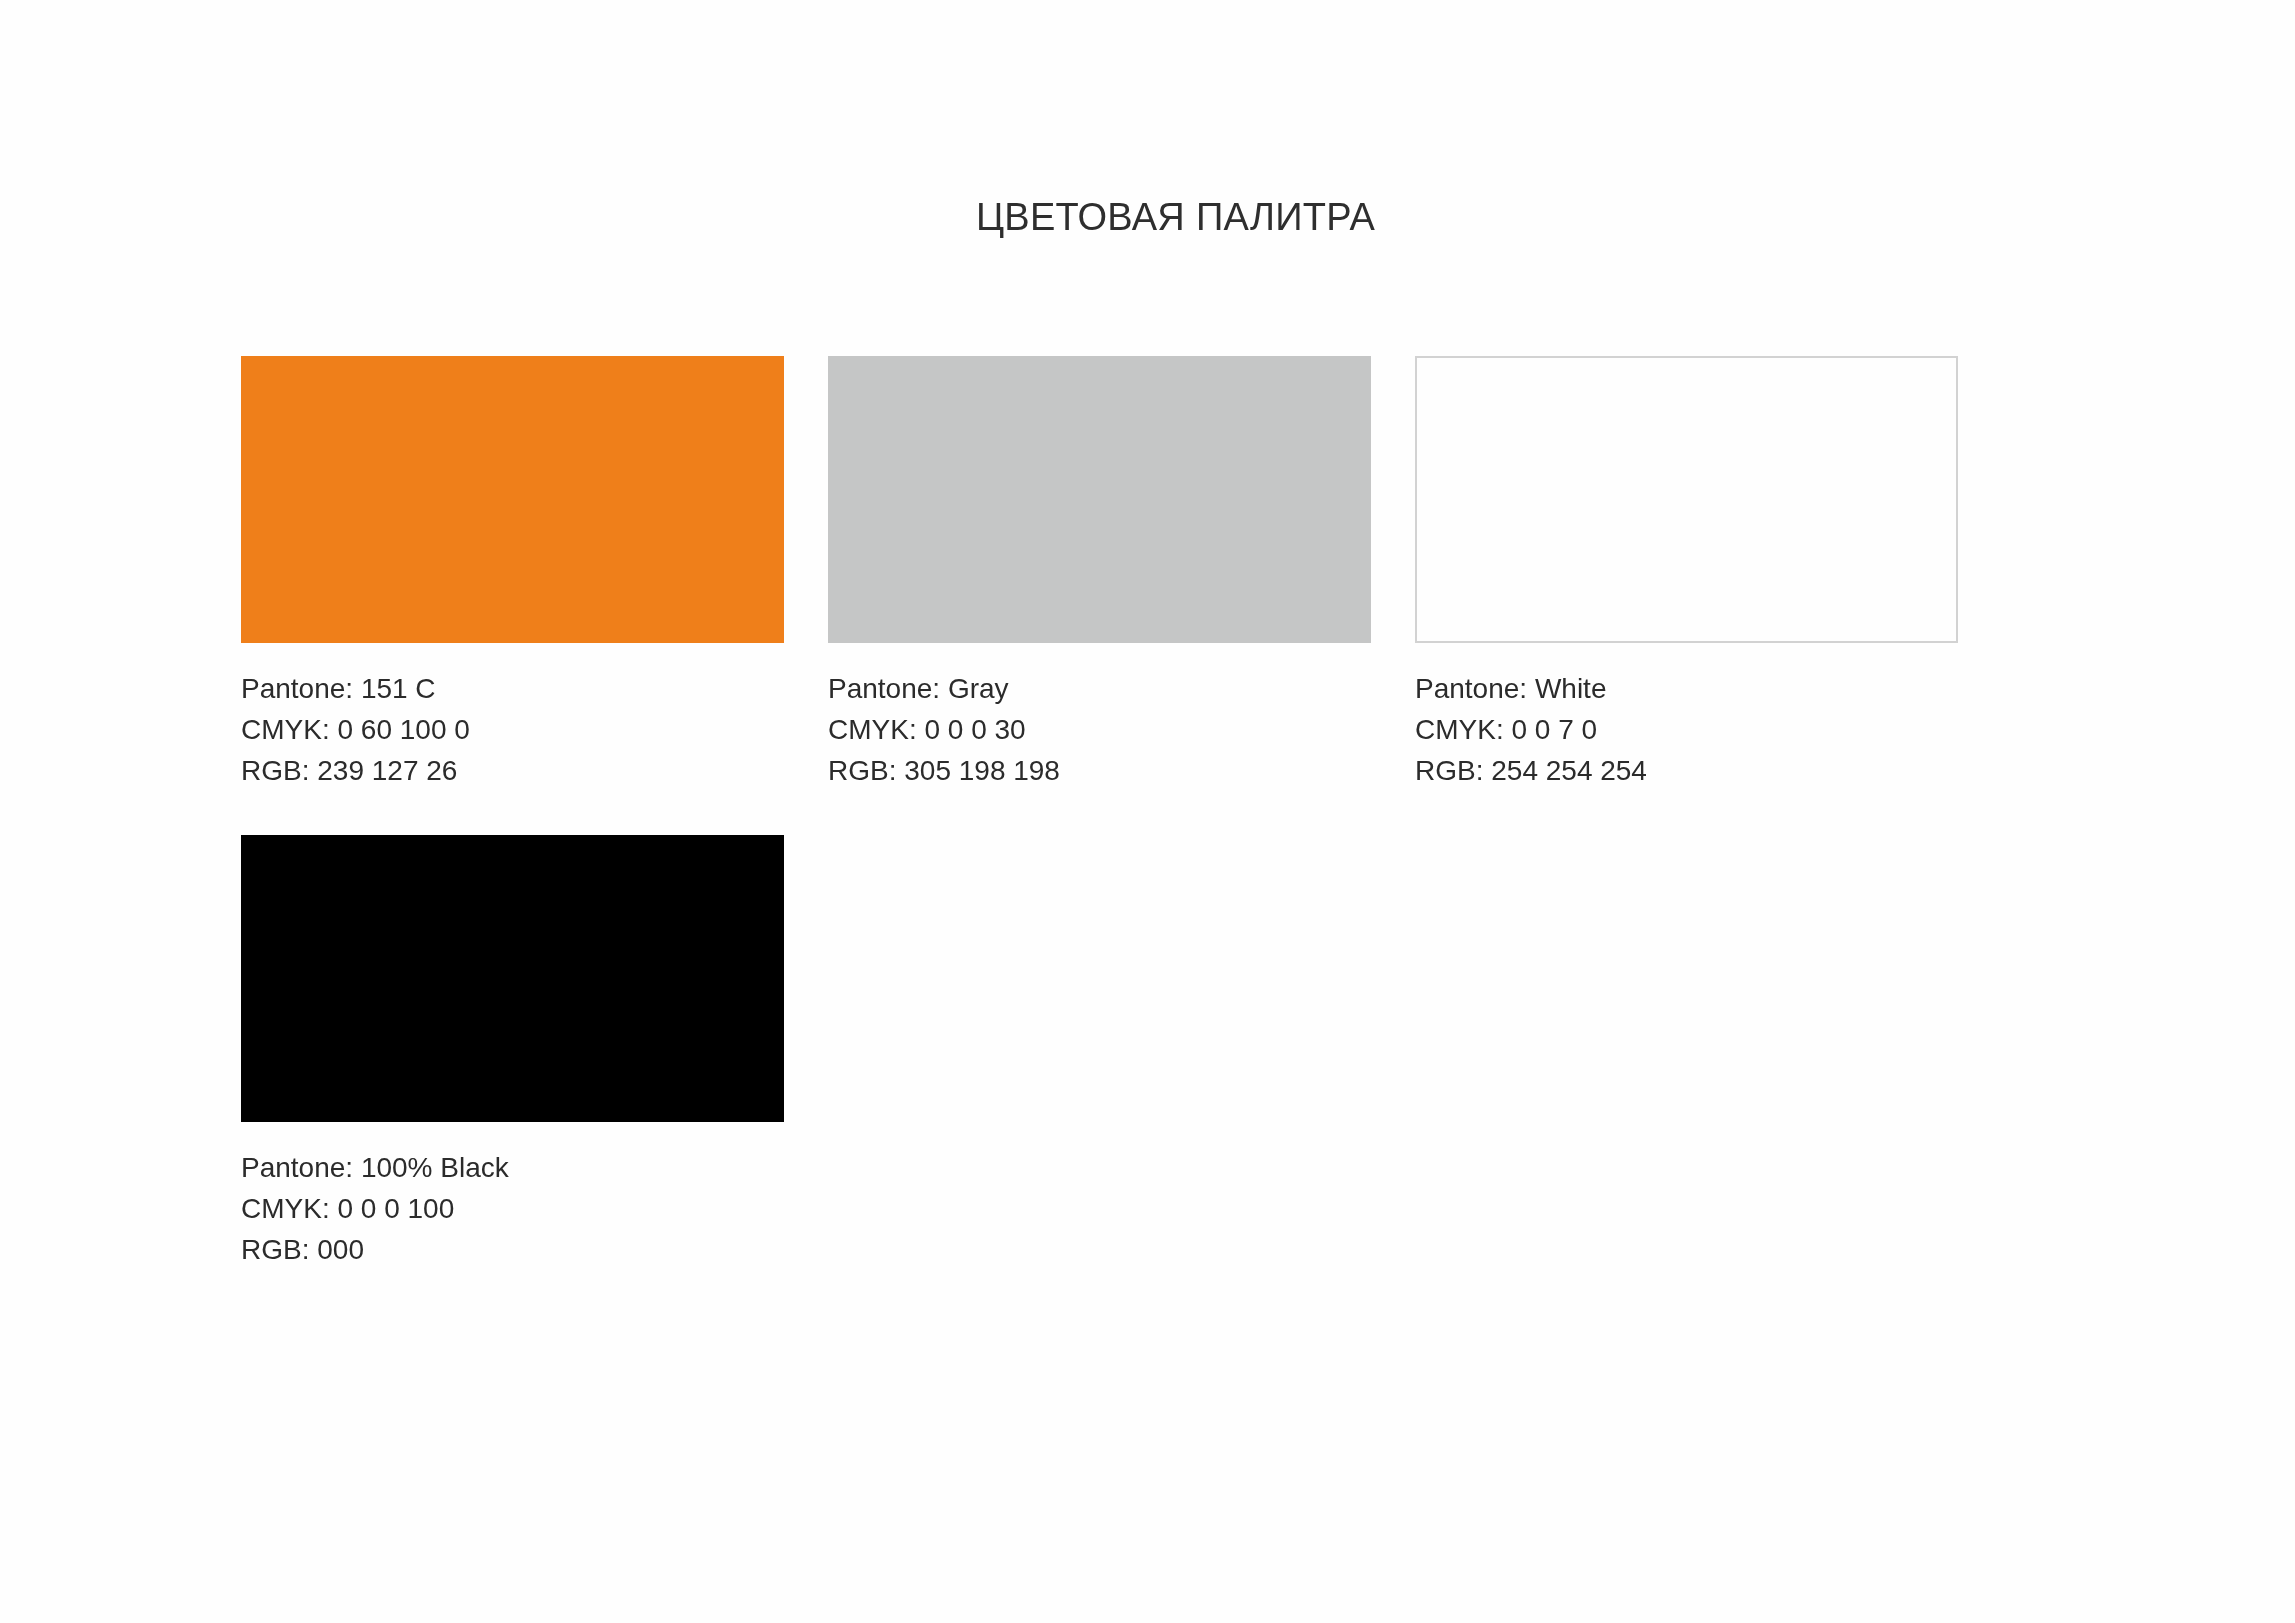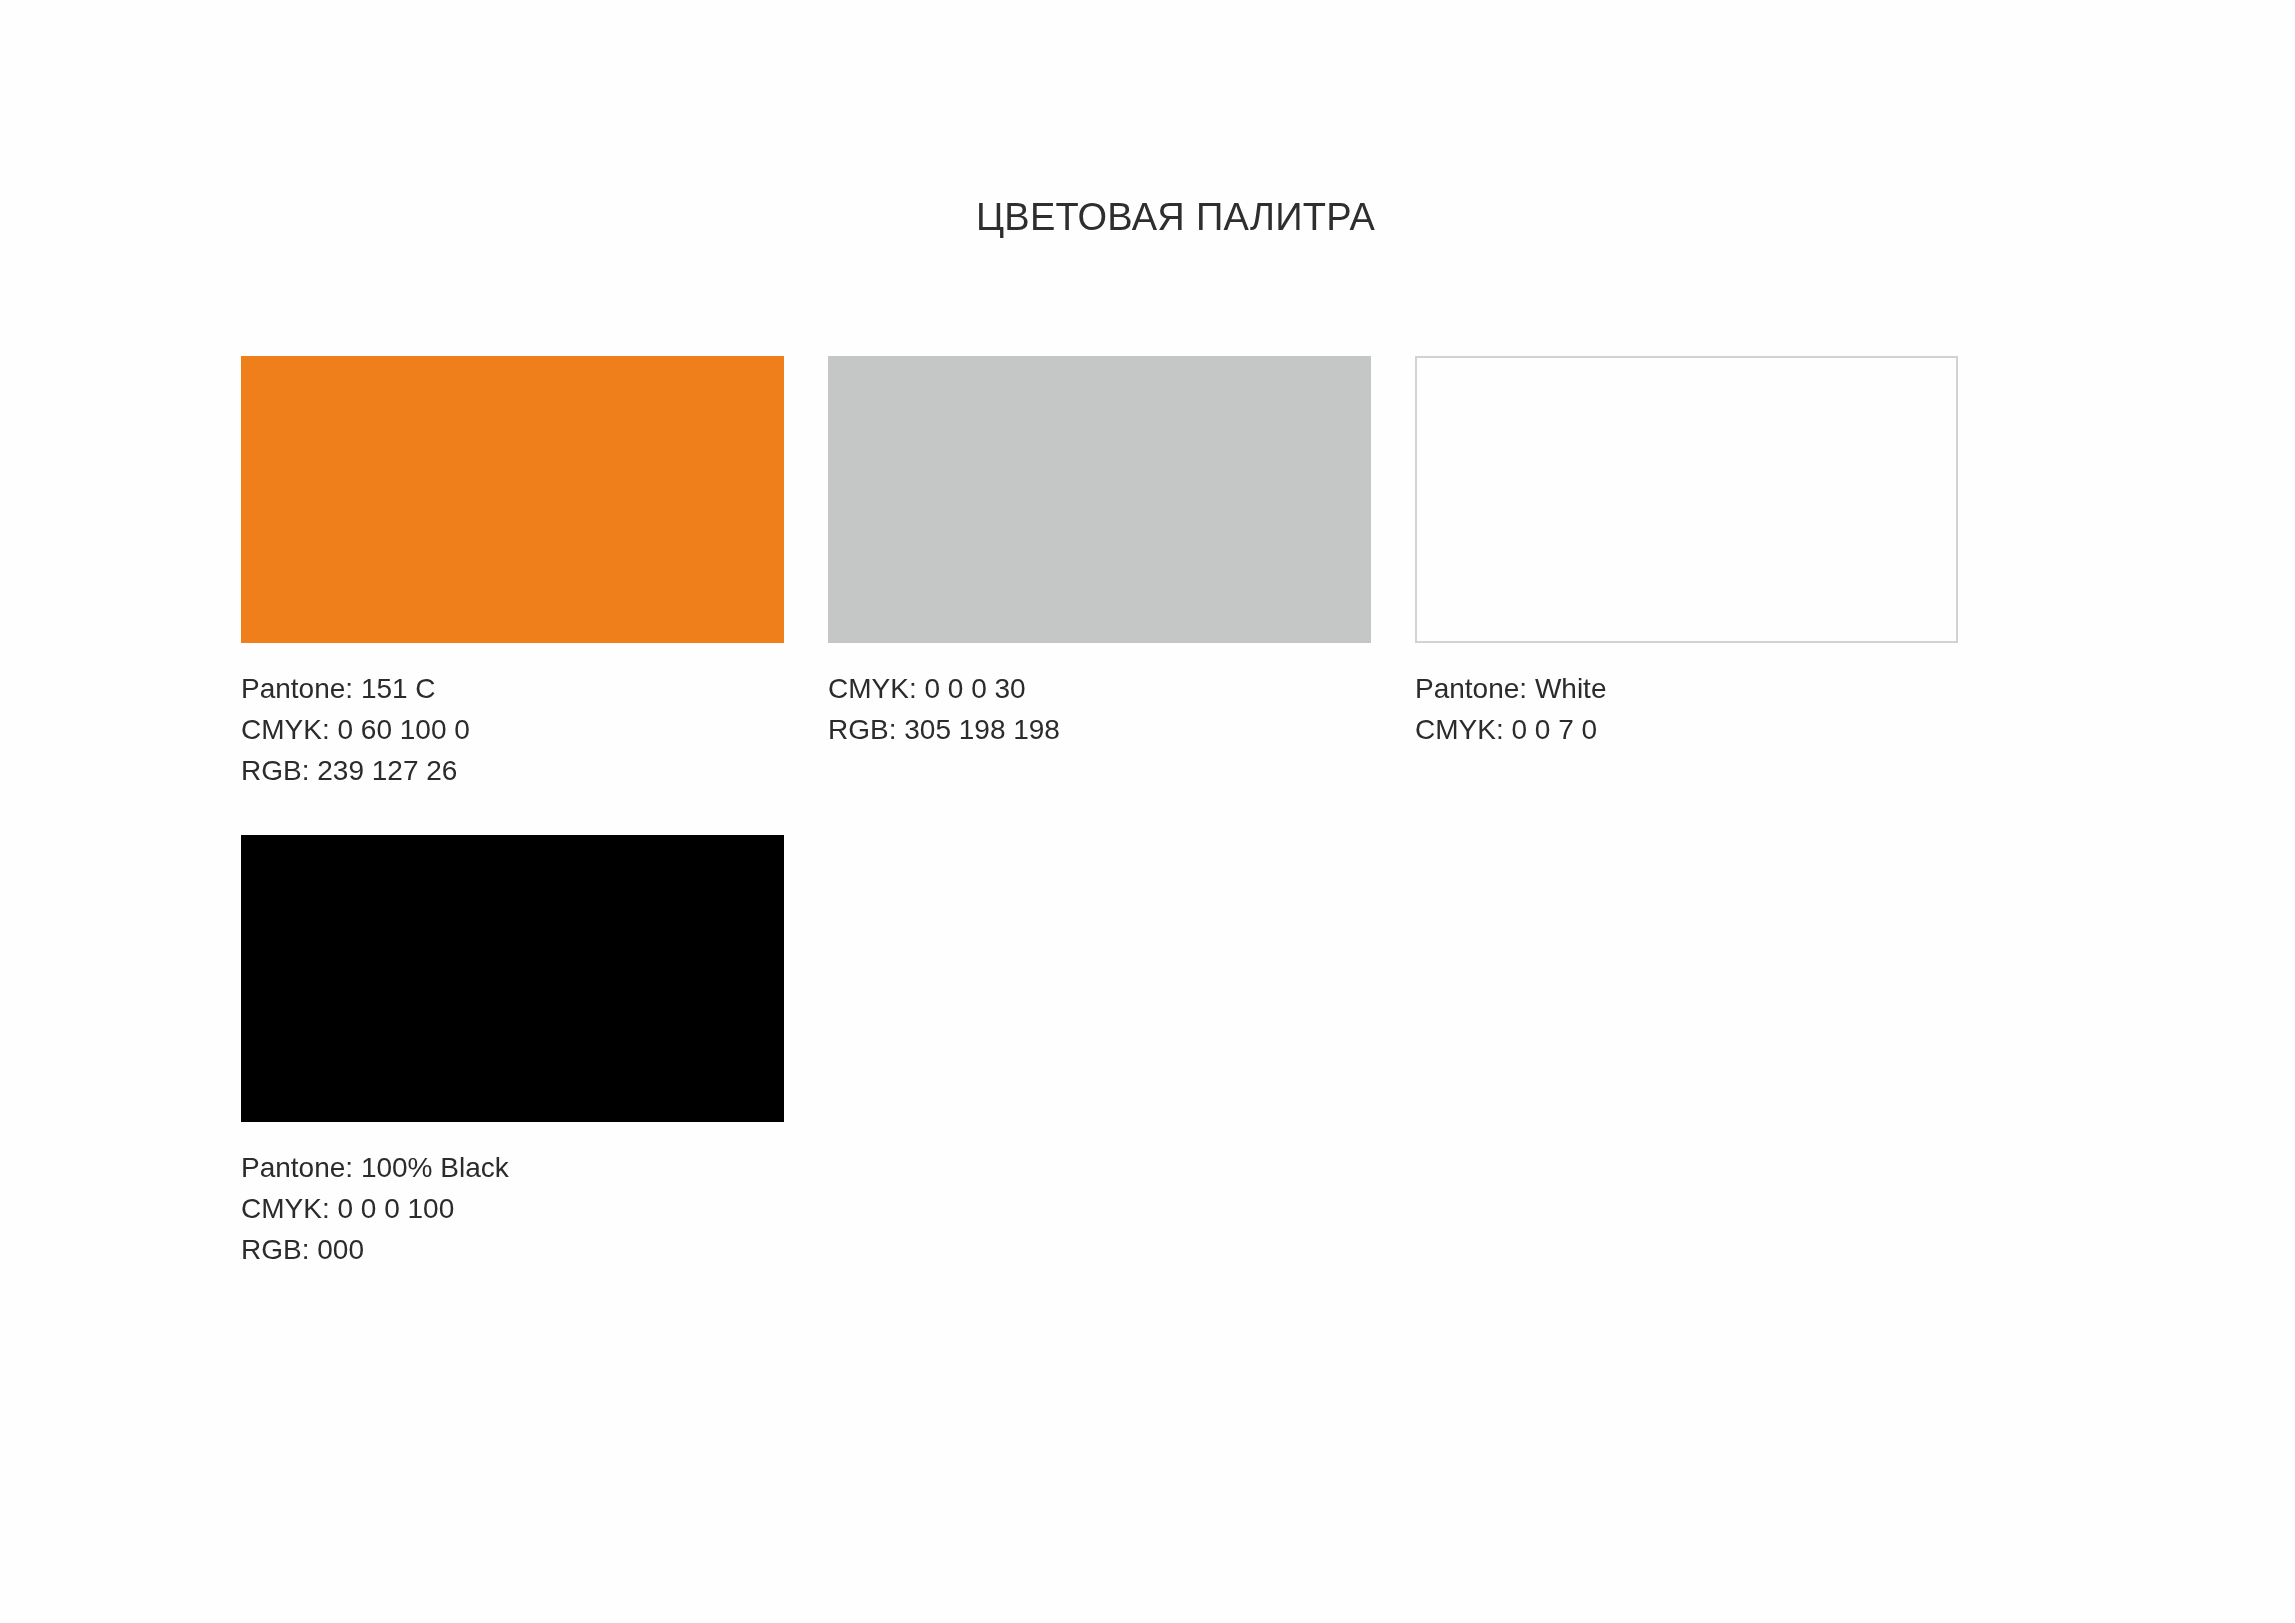--- a/index.html
+++ b/index.html
@@ -96,30 +96,32 @@
         <div class="swatch-line">Pantone: 151 C</div>
         <div class="swatch-line">CMYK: 0 60 100 0</div>
         <div class="swatch-line">RGB: 239 127 26</div>
       </div>
     </div>
 
 
     <div class="swatch-card">
       <div class="swatch-chip" style="background-color: rgb(197, 198, 198);"></div>
       <div class="swatch-info">
+        <div class="swatch-line">Pantone: Gray</div>
         <div class="swatch-line">CMYK: 0 0 0 30</div>
         <div class="swatch-line">RGB: 305 198 198</div>
       </div>
     </div>
 
     <div class="swatch-card">
       <div class="swatch-chip bordered" style="background-color: rgb(254, 254, 254);"></div>
       <div class="swatch-info">
         <div class="swatch-line">Pantone: White</div>
         <div class="swatch-line">CMYK: 0 0 7 0</div>
+        <div class="swatch-line">RGB: 254 254 254</div>
       </div>
     </div>
 
     <div class="swatch-card">
       <div class="swatch-chip" style="background-color: rgb(0, 0, 0);"></div>
       <div class="swatch-info">
         <div class="swatch-line">Pantone: 100% Black</div>
         <div class="swatch-line">CMYK: 0 0 0 100</div>
         <div class="swatch-line">RGB: 000</div>
       </div>

